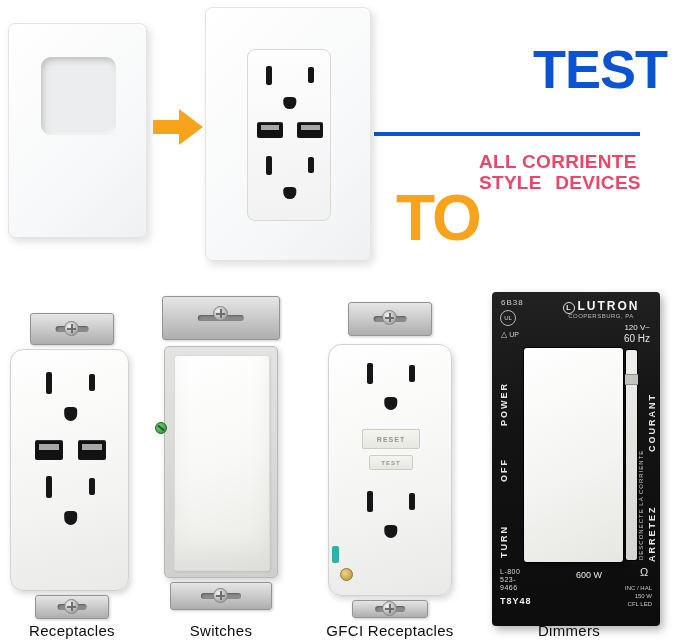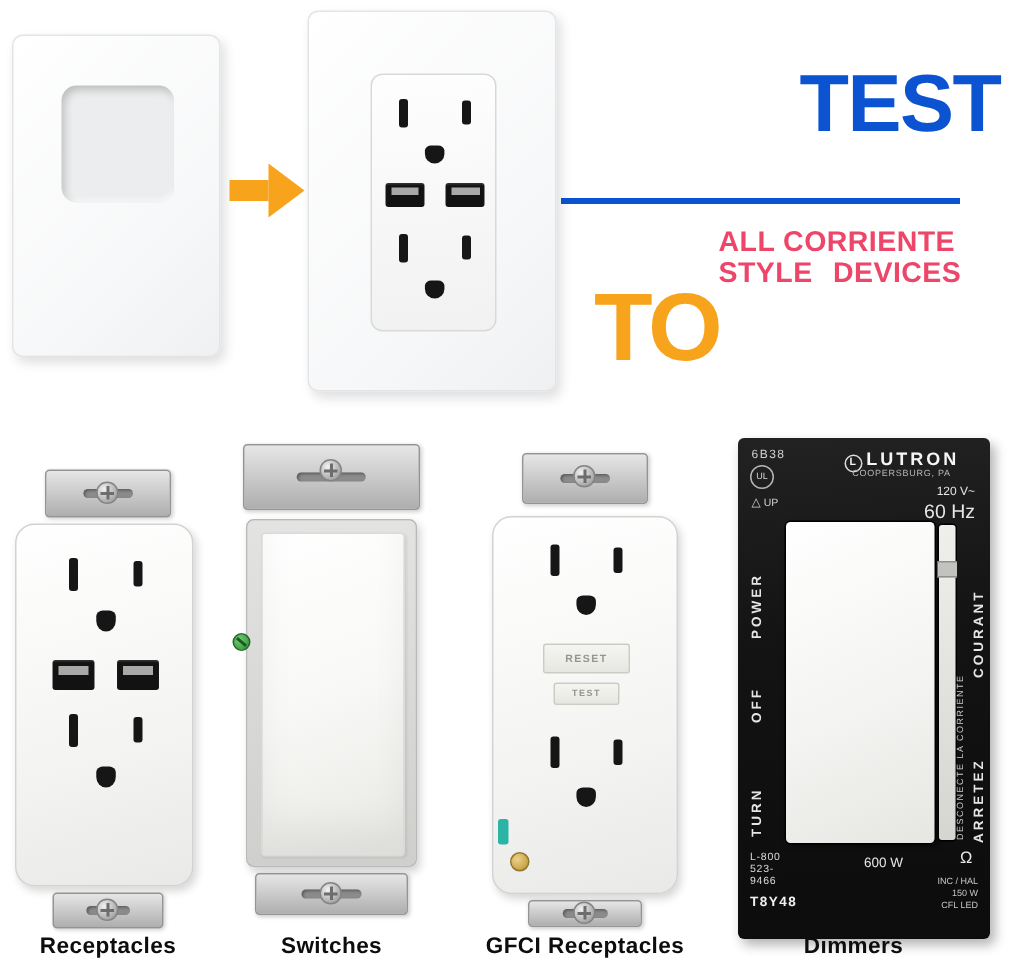--- a/index.html
+++ b/index.html
@@ -133,42 +133,42 @@
   .dim-ul { position:absolute; left:8px; top:18px; width:16px; height:16px; border:1px solid #b5b5b5;
            border-radius:50%; display:flex; align-items:center; justify-content:center; font-size:6px; color:#d5d5d5; }
   .dim-up { left:9px; top:38px; font-size:7px; color:#cfcfcf; }
   .dim-up::before { content:"△"; margin-right:2px; font-size:8px; }
   .dim-brand { left:56px; top:7px; width:106px; text-align:center; font-size:12px; font-weight:bold;
            letter-spacing:2px; color:#f5f5f5; }
   .logo-circle { display:inline-flex; align-items:center; justify-content:center; width:12px; height:12px;
            border:1px solid #dddddd; border-radius:50%; font-size:7px; margin-right:3px; letter-spacing:0; }
   .dim-city { left:56px; top:21px; width:106px; text-align:center; font-size:6px; letter-spacing:0.5px; color:#b9b9b9; }
   .dim-volts { left:80px; top:31px; width:78px; text-align:right; font-size:8px; }
-  .dim-hertz { left:80px; top:41px; width:78px; text-align:right; font-size:13px; }
+  .dim-hertz { left:80px; top:41px; width:78px; text-align:right; font-size:10px; }
   .dim-power { left:7px; top:60px; height:74px; font-size:9px; font-weight:bold; letter-spacing:2px; }
   .dim-off   { left:7px; top:150px; height:40px; font-size:9px; font-weight:bold; letter-spacing:2px; }
   .dim-turn  { left:7px; top:206px; height:60px; font-size:9px; font-weight:bold; letter-spacing:2px; }
   .dim-paddle { position:absolute; left:32px; top:56px; width:99px; height:214px;
            background:linear-gradient(155deg,#ffffff 0%,#f4f4f2 55%,#e6e6e3 100%); border-radius:3px;
            box-shadow:0 0 0 1px #000, 2px 2px 5px rgba(0,0,0,0.55); }
   .dim-slider { position:absolute; left:134px; top:58px; width:11px; height:210px;
            background:linear-gradient(180deg,#efefec,#d5d5d2); border-radius:2px; box-shadow:0 0 0 1px #000; }
   .dim-slider::after { content:""; position:absolute; left:-1px; right:-1px; top:24px; height:9px;
            background:#c2c2bf; border-top:1px solid #8f8f8c; border-bottom:1px solid #8f8f8c; }
   .dim-desconecte { left:146px; top:60px; height:208px; font-size:6px; letter-spacing:1px; color:#cccccc; }
   .dim-courant { left:155px; top:56px; height:104px; font-size:9px; font-weight:bold; letter-spacing:2px; }
   .dim-arretez { left:155px; top:166px; height:104px; font-size:9px; font-weight:bold; letter-spacing:2px; }
   .dim-codes { left:8px; top:276px; font-size:7px; line-height:8px; color:#d8d8d8; letter-spacing:0.5px; }
   .dim-model { left:8px; top:304px; font-size:9px; font-weight:bold; letter-spacing:1px; color:#f0f0f0; }
   .dim-watt { left:84px; top:278px; font-size:9px; }
   .dim-ohm { left:148px; top:274px; font-size:11px; }
   .dim-loads { left:100px; top:292px; width:60px; text-align:right; font-size:6px; line-height:8px; color:#c6c6c6; }
 
   
-  .caption { position:absolute; top:622px; font-size:15px; font-weight:bold; color:#0d0d0d;
+  .caption { position:absolute; top:622px; font-size:15px; font-weight:normal; color:#0d0d0d;
              text-align:center; letter-spacing:0.3px; }
   .cap1 { left:8px; width:128px; }
   .cap2 { left:150px; width:142px; }
   .cap3 { left:306px; width:168px; }
   .cap4 { left:494px; width:150px; }
 </style>
 </head>
 <body>
 
 <div class="scene">

